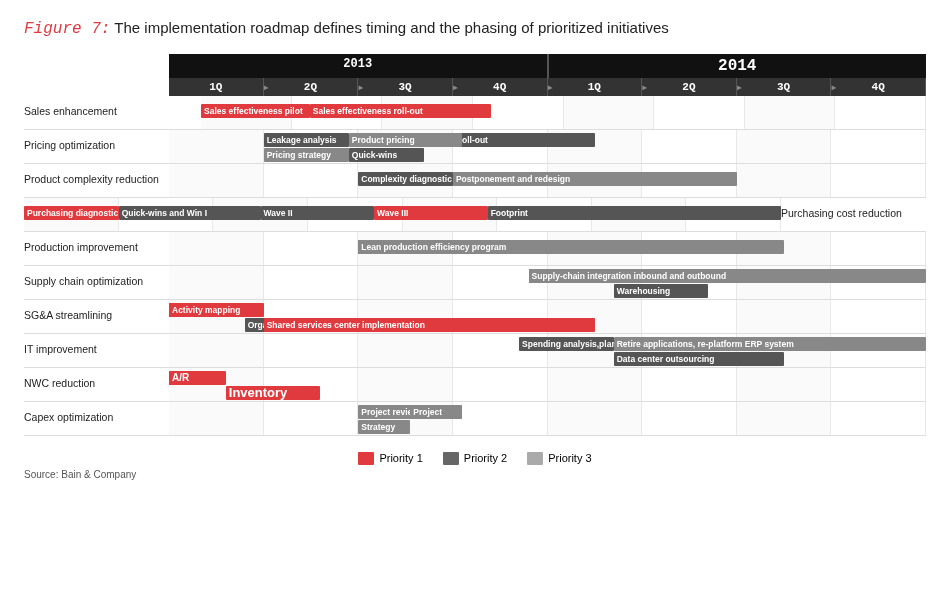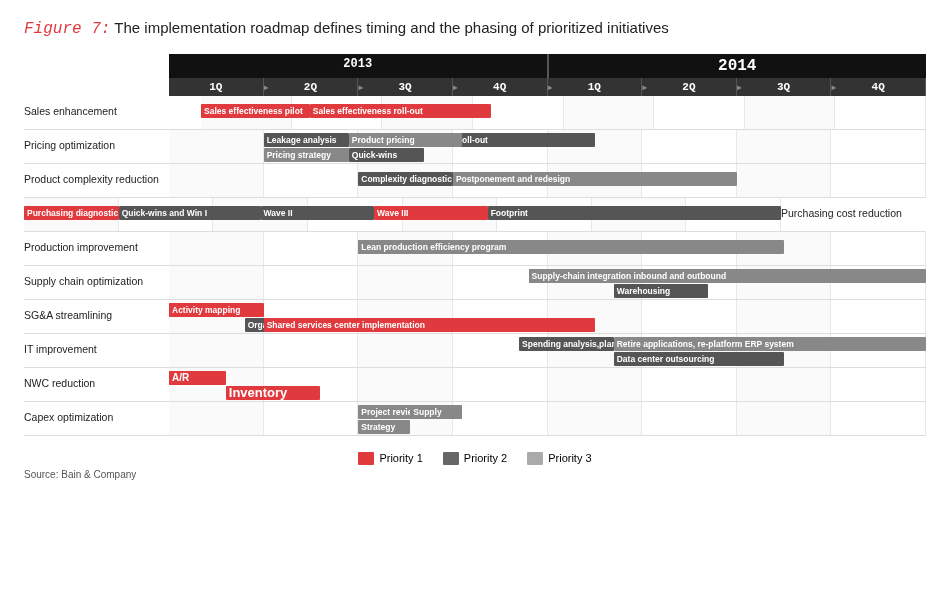--- a/index.html
+++ b/index.html
@@ -276,21 +276,21 @@
               <div style="flex: 1 1 0%; border-right: 1px solid rgb(232, 232, 232); background: rgb(250, 250, 250);"></div>
               <div style="flex: 1 1 0%; border-right: 1px solid rgb(232, 232, 232); background: rgb(255, 255, 255);"></div>
               <div style="flex: 1 1 0%; border-right: 1px solid rgb(232, 232, 232); background: rgb(250, 250, 250);"></div>
               <div style="flex: 1 1 0%; border-right: 1px solid rgb(232, 232, 232); background: rgb(255, 255, 255);"></div>
               <div style="flex: 1 1 0%; border-right: 1px solid rgb(232, 232, 232); background: rgb(250, 250, 250);"></div>
               <div style="flex: 1 1 0%; border-right: 1px solid rgb(232, 232, 232); background: rgb(255, 255, 255);"></div>
             </div>
             <div style="position: absolute; top: 0px; left: 0px; width: 100%; height: 100%;">
               <div style="position: absolute; left: 25%; width: 13.75%; height: 14px; top: 3px; background: rgb(136, 136, 136); display: flex; align-items: center; padding: 0px 3px; font-size: 8.5px; font-weight: 600; color: rgb(255, 255, 255); white-space: nowrap; overflow: hidden; border-radius: 1px;">Project review</div>
               <div style="position: absolute; left: 25%; width: 6.875%; height: 14px; top: 18px; background: rgb(136, 136, 136); display: flex; align-items: center; padding: 0px 3px; font-size: 8.5px; font-weight: 600; color: rgb(255, 255, 255); white-space: nowrap; overflow: hidden; border-radius: 1px;">Strategy</div>
-              <div style="position: absolute; left: 31.875%; width: 6.875%; height: 14px; top: 3px; background: rgb(136, 136, 136); display: flex; align-items: center; padding: 0px 3px; font-size: 8.5px; font-weight: 600; color: rgb(255, 255, 255); white-space: nowrap; overflow: hidden; border-radius: 1px;">Supply</div>
+              <div style="position: absolute; left: 31.875%; width: 6.875%; height: 14px; top: 3px; background: rgb(136, 136, 136); display: flex; align-items: center; padding: 0px 3px; font-size: 8.5px; font-weight: 600; color: rgb(255, 255, 255); white-space: nowrap; overflow: hidden; border-radius: 1px;">Project</div>
             </div>
           </div>
         </div>
       </div>
 
     <div class="legend" id="legend-area">
         <div style="display: flex; justify-content: center; align-items: center; gap: 20px; margin-top: 8px; font-size: 11px;">
           <div style="display: flex; align-items: center; gap: 5px;">
             <div style="width: 16px; height: 13px; background: rgb(224, 57, 62); border-radius: 1px;"></div>
             <span>Priority 1</span>

